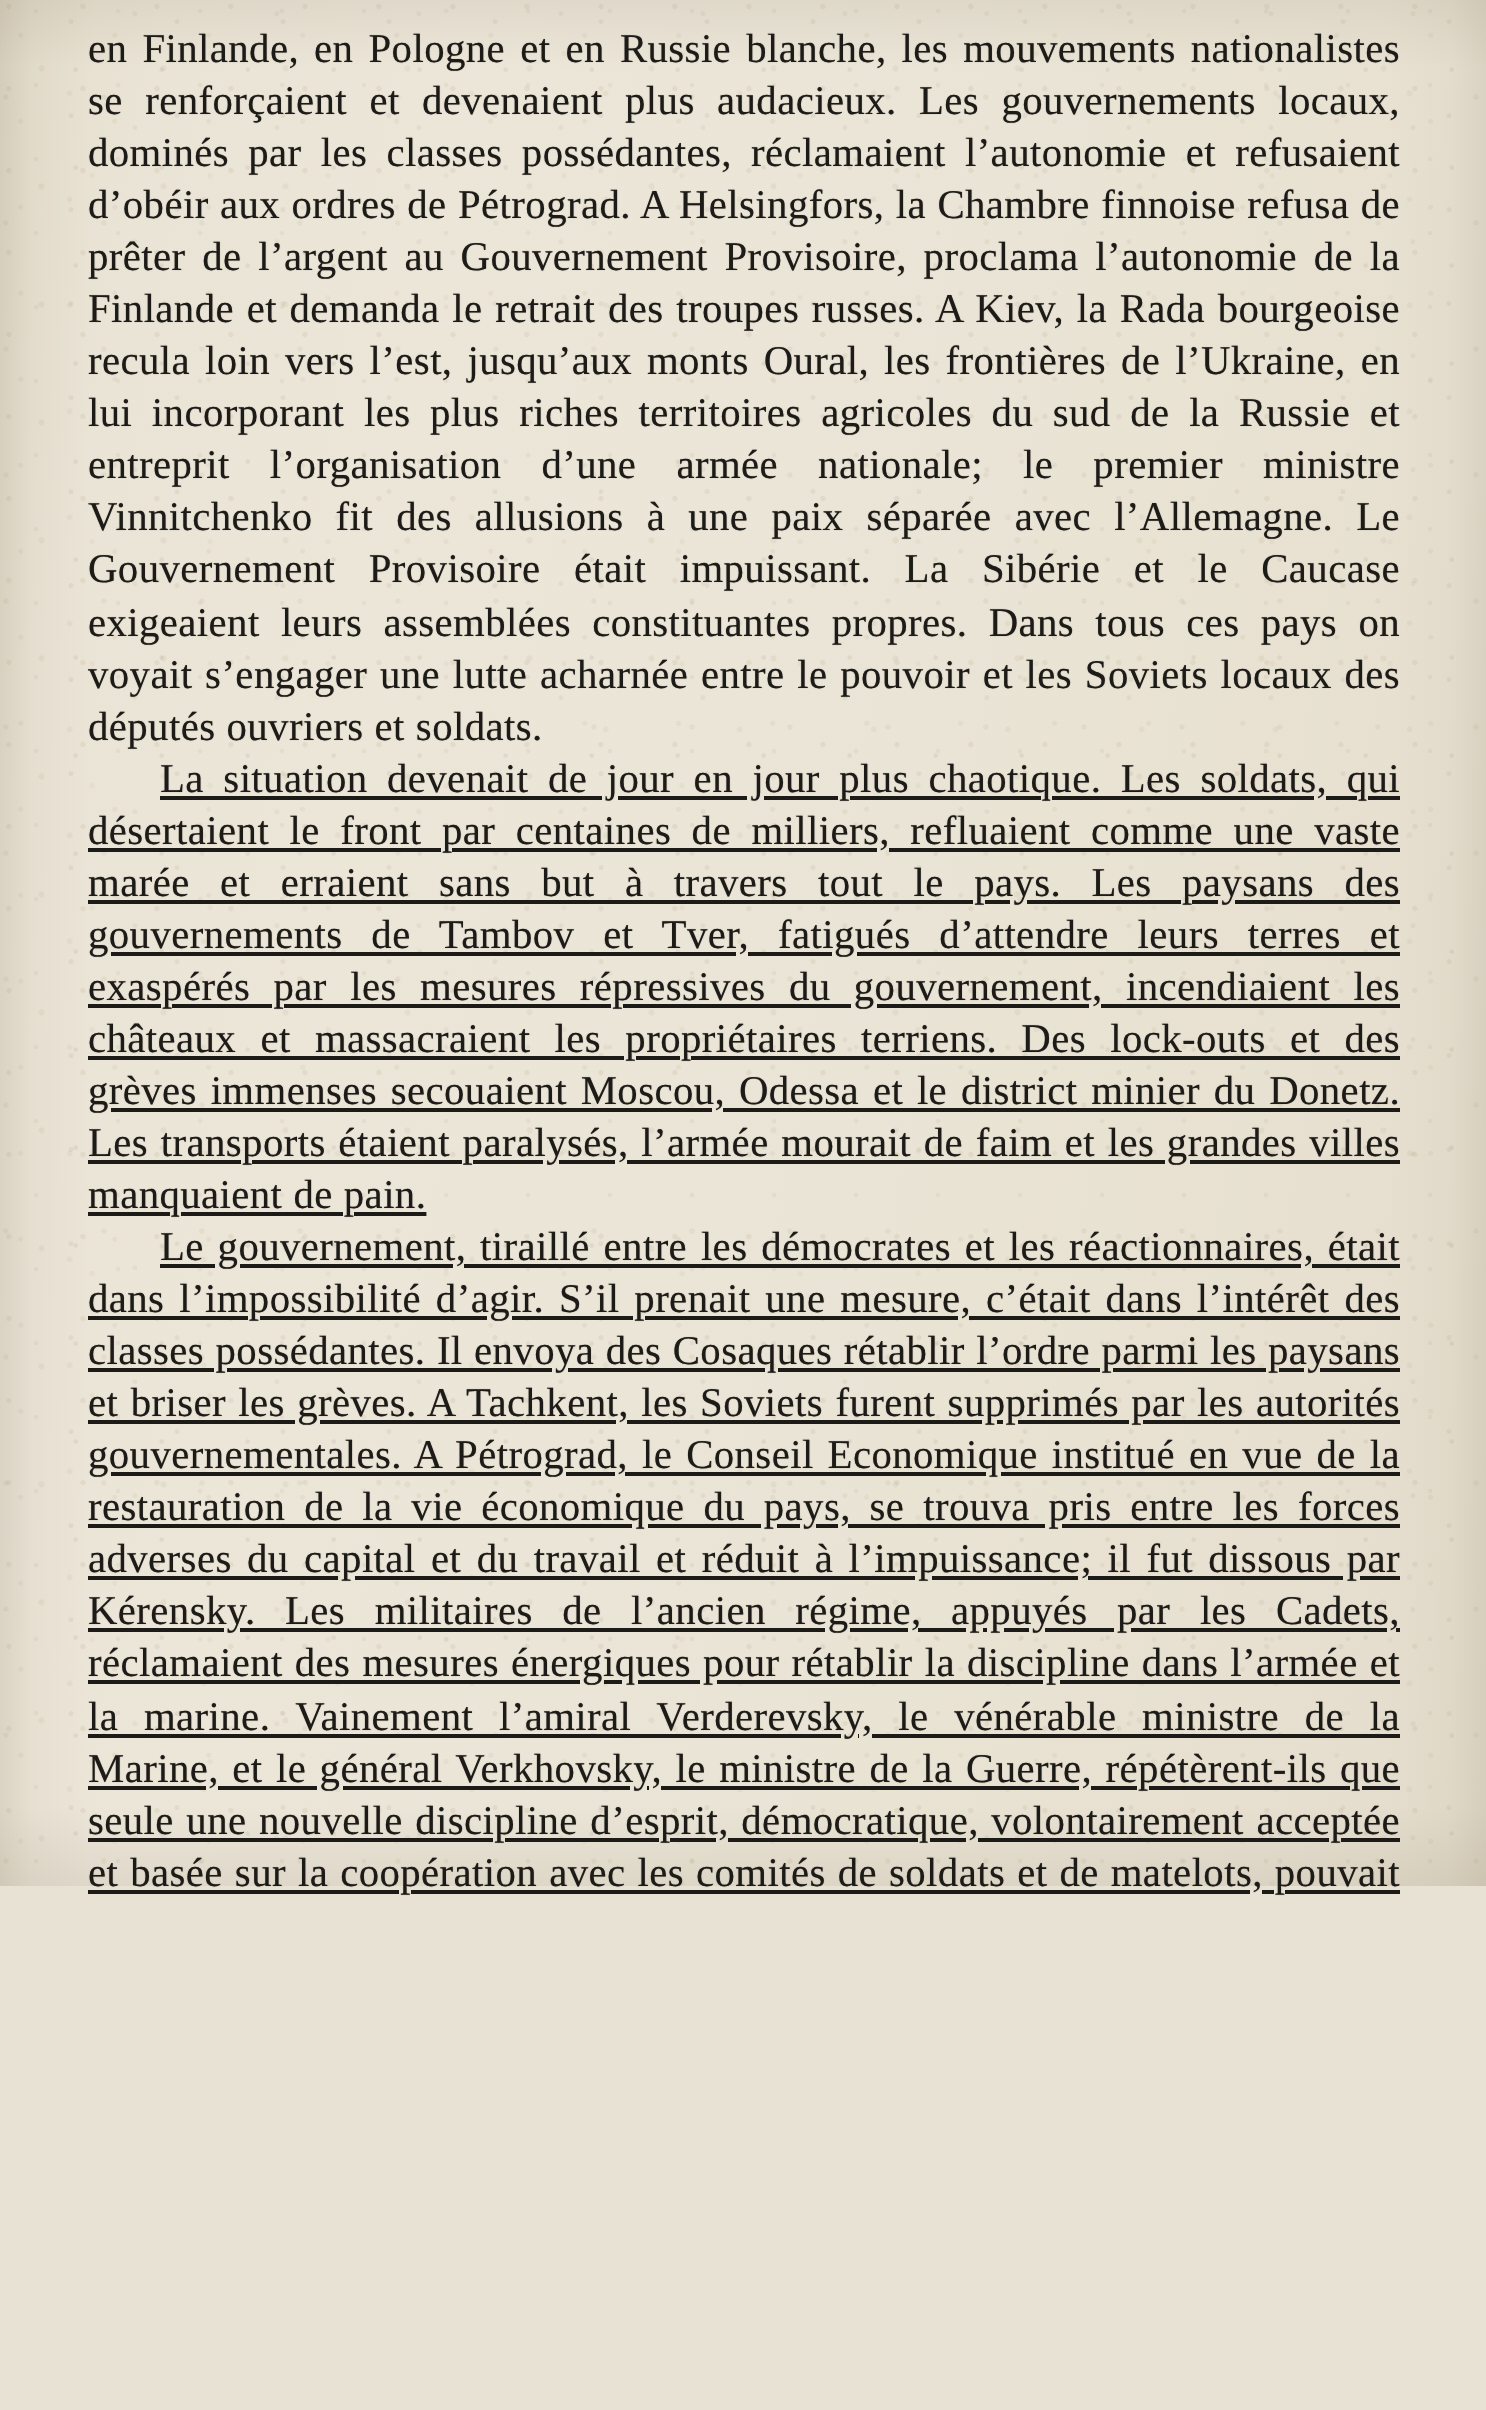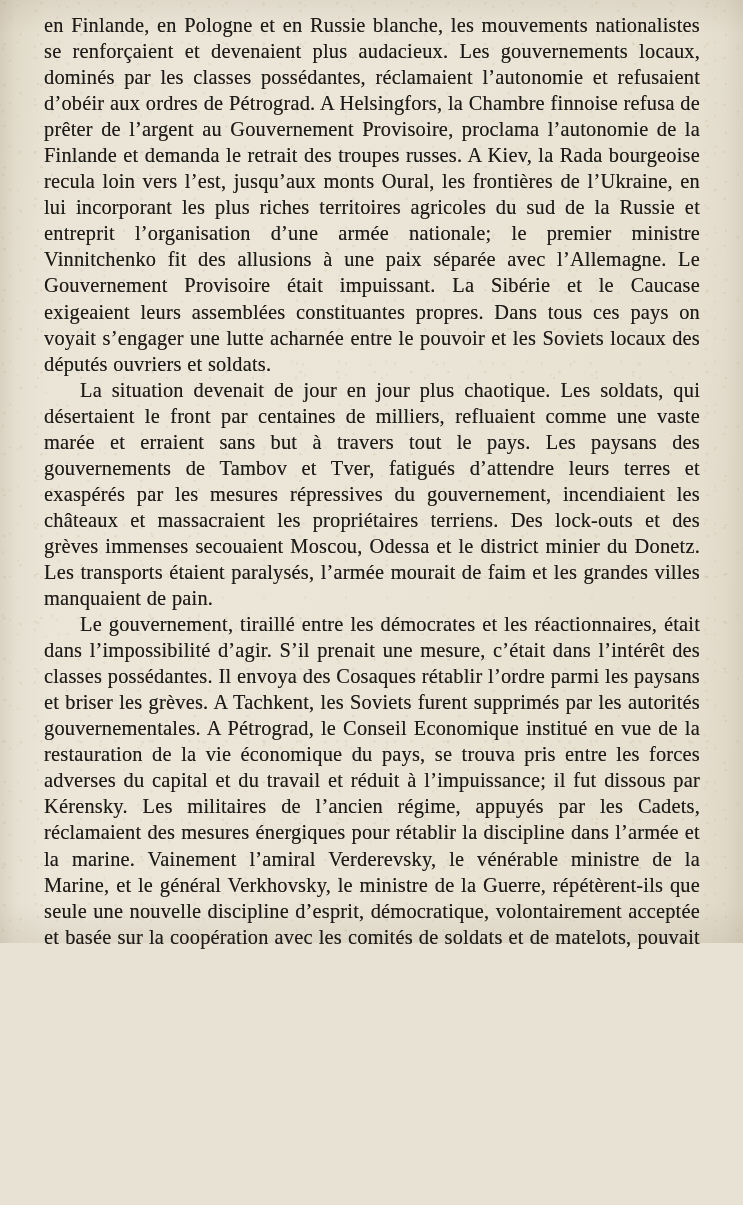--- a/index.html
+++ b/index.html
@@ -73,20 +73,21 @@
     font-size: 20.4px;
     line-height: 26.05px;
     letter-spacing: 0.01em;
     word-spacing: 0.012em;
     text-indent: 36px;
     
     text-shadow: 0 0 0.45px rgba(29,27,23,0.55);
   }
   p.para.cont {
     text-indent: 36px;
+    text-decoration: underline;
   }
   
   p.para::after {
     content: "";
     display: inline-block;
     width: 100%;
   }
   p.para.nolast::after { content: none; }
 </style>
 </head>

